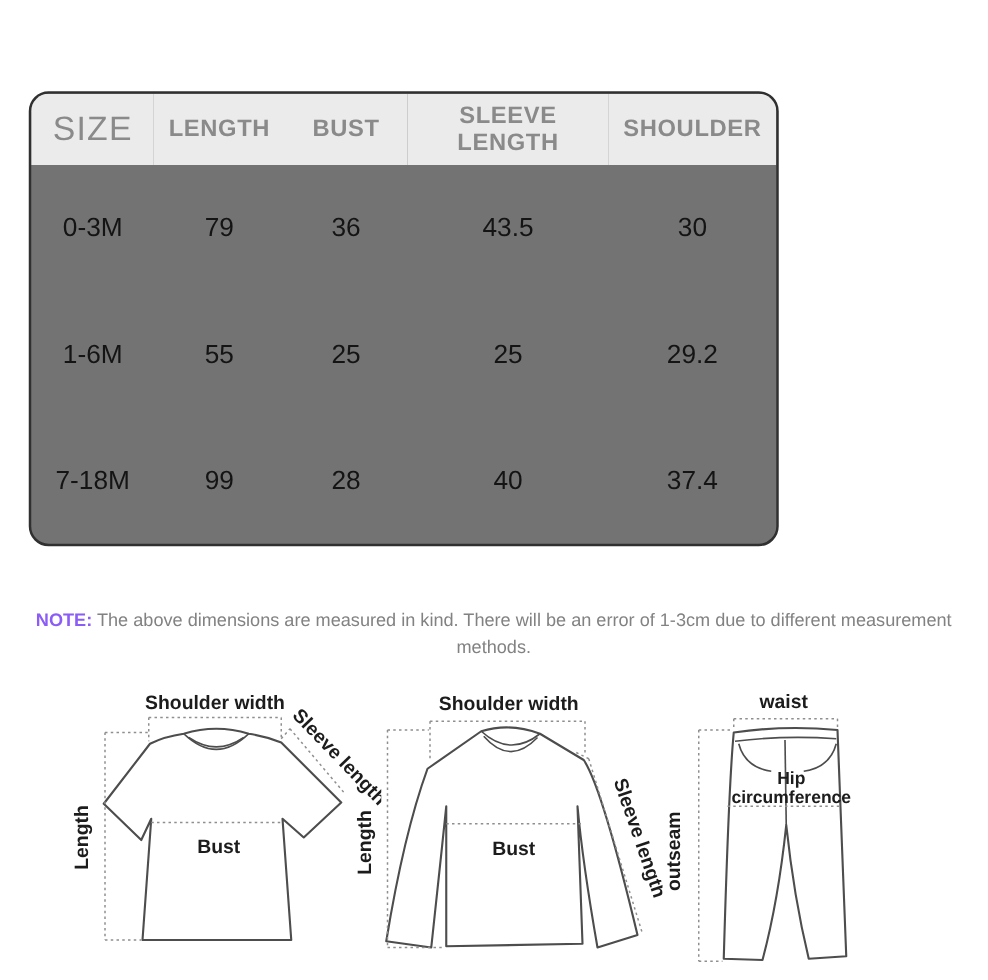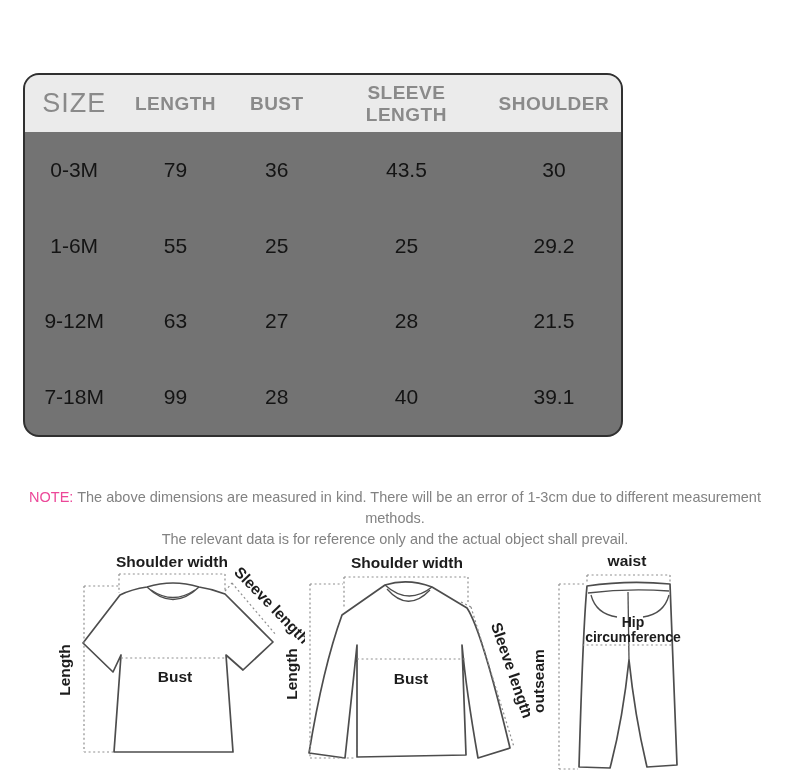--- a/index.html
+++ b/index.html
@@ -13,21 +13,21 @@
   table.size-table{width:100%;height:100%;border-collapse:collapse;table-layout:fixed;}
   .size-table thead th{background:#ebebeb;color:#8a8a8a;font-weight:600;font-size:19px;
                        height:55px;text-align:center;vertical-align:middle;letter-spacing:.5px;}
   .size-table thead th.size-col{font-size:27px;font-weight:500;letter-spacing:1px;}
   .size-table tbody td{text-align:center;vertical-align:middle;color:#141414;font-size:21px;
                        font-weight:500;}
 
   
   .note{position:absolute;left:0;top:487px;width:100%;text-align:center;
         font-size:14.5px;line-height:21px;color:#828282;}
-  .note .note-label{color:#ec4899;font-weight:400;}
+  .note .note-label{color:#8b5cf6;font-weight:700;}
 
   
   .diagram{position:absolute;top:548px;}
   .d1{left:55px;}
   .d2{left:285px;}
   .d3{left:530px;}
   svg .garment{fill:none;stroke:#4d4d4d;stroke-width:1.7;stroke-linejoin:round;}
   svg .detail{fill:none;stroke:#4d4d4d;stroke-width:1.3;stroke-linejoin:round;}
   svg .dim{fill:none;stroke:#8f8f8f;stroke-width:1.2;stroke-dasharray:2 2.6;}
   svg text{fill:#1c1c1c;font-family:"Liberation Sans",sans-serif;font-size:15.5px;font-weight:600;}
@@ -65,43 +65,35 @@
           <td>30</td>
         </tr>
         <tr>
           <td>1-6M</td>
           <td>55</td>
           <td>25</td>
           <td>25</td>
           <td>29.2</td>
         </tr>
         <tr>
-          <td>9-12M</td>
-          <td>63</td>
-          <td>27</td>
-          <td>28</td>
-          <td>21.5</td>
-        </tr>
-        <tr>
           <td>7-18M</td>
           <td>99</td>
           <td>28</td>
           <td>40</td>
-          <td>39.1</td>
+          <td>37.4</td>
         </tr>
       </tbody>
     </table>
   </div>
 
   <div class="note">
     <div>
       <span class="note-label">NOTE:</span>
       <span>The above dimensions are measured in kind. There will be an error of 1-3cm due to different measurement methods.</span>
     </div>
-    <div>The relevant data is for reference only and the actual object shall prevail.</div>
   </div>
 
   <svg class="diagram d1" width="250" height="236" viewBox="0 0 250 236">
 
     <path class="garment" d="M65,47 L28,95 L58,124 L66,107 L59,204 L178,204 L171,107 L188,122 L218,94 L170,46
                              C160,42 151,40 144,39 Q118,31 92,39 C85,40 75,42 65,47 Z"></path>
     <path class="detail" d="M92,39 Q118,64 144,39"></path>
     <path class="detail" d="M96,42 Q118,57 140,42"></path>
 
     <path class="dim" d="M64,26 H170 M64,26 V45 M170,26 V44"></path>

